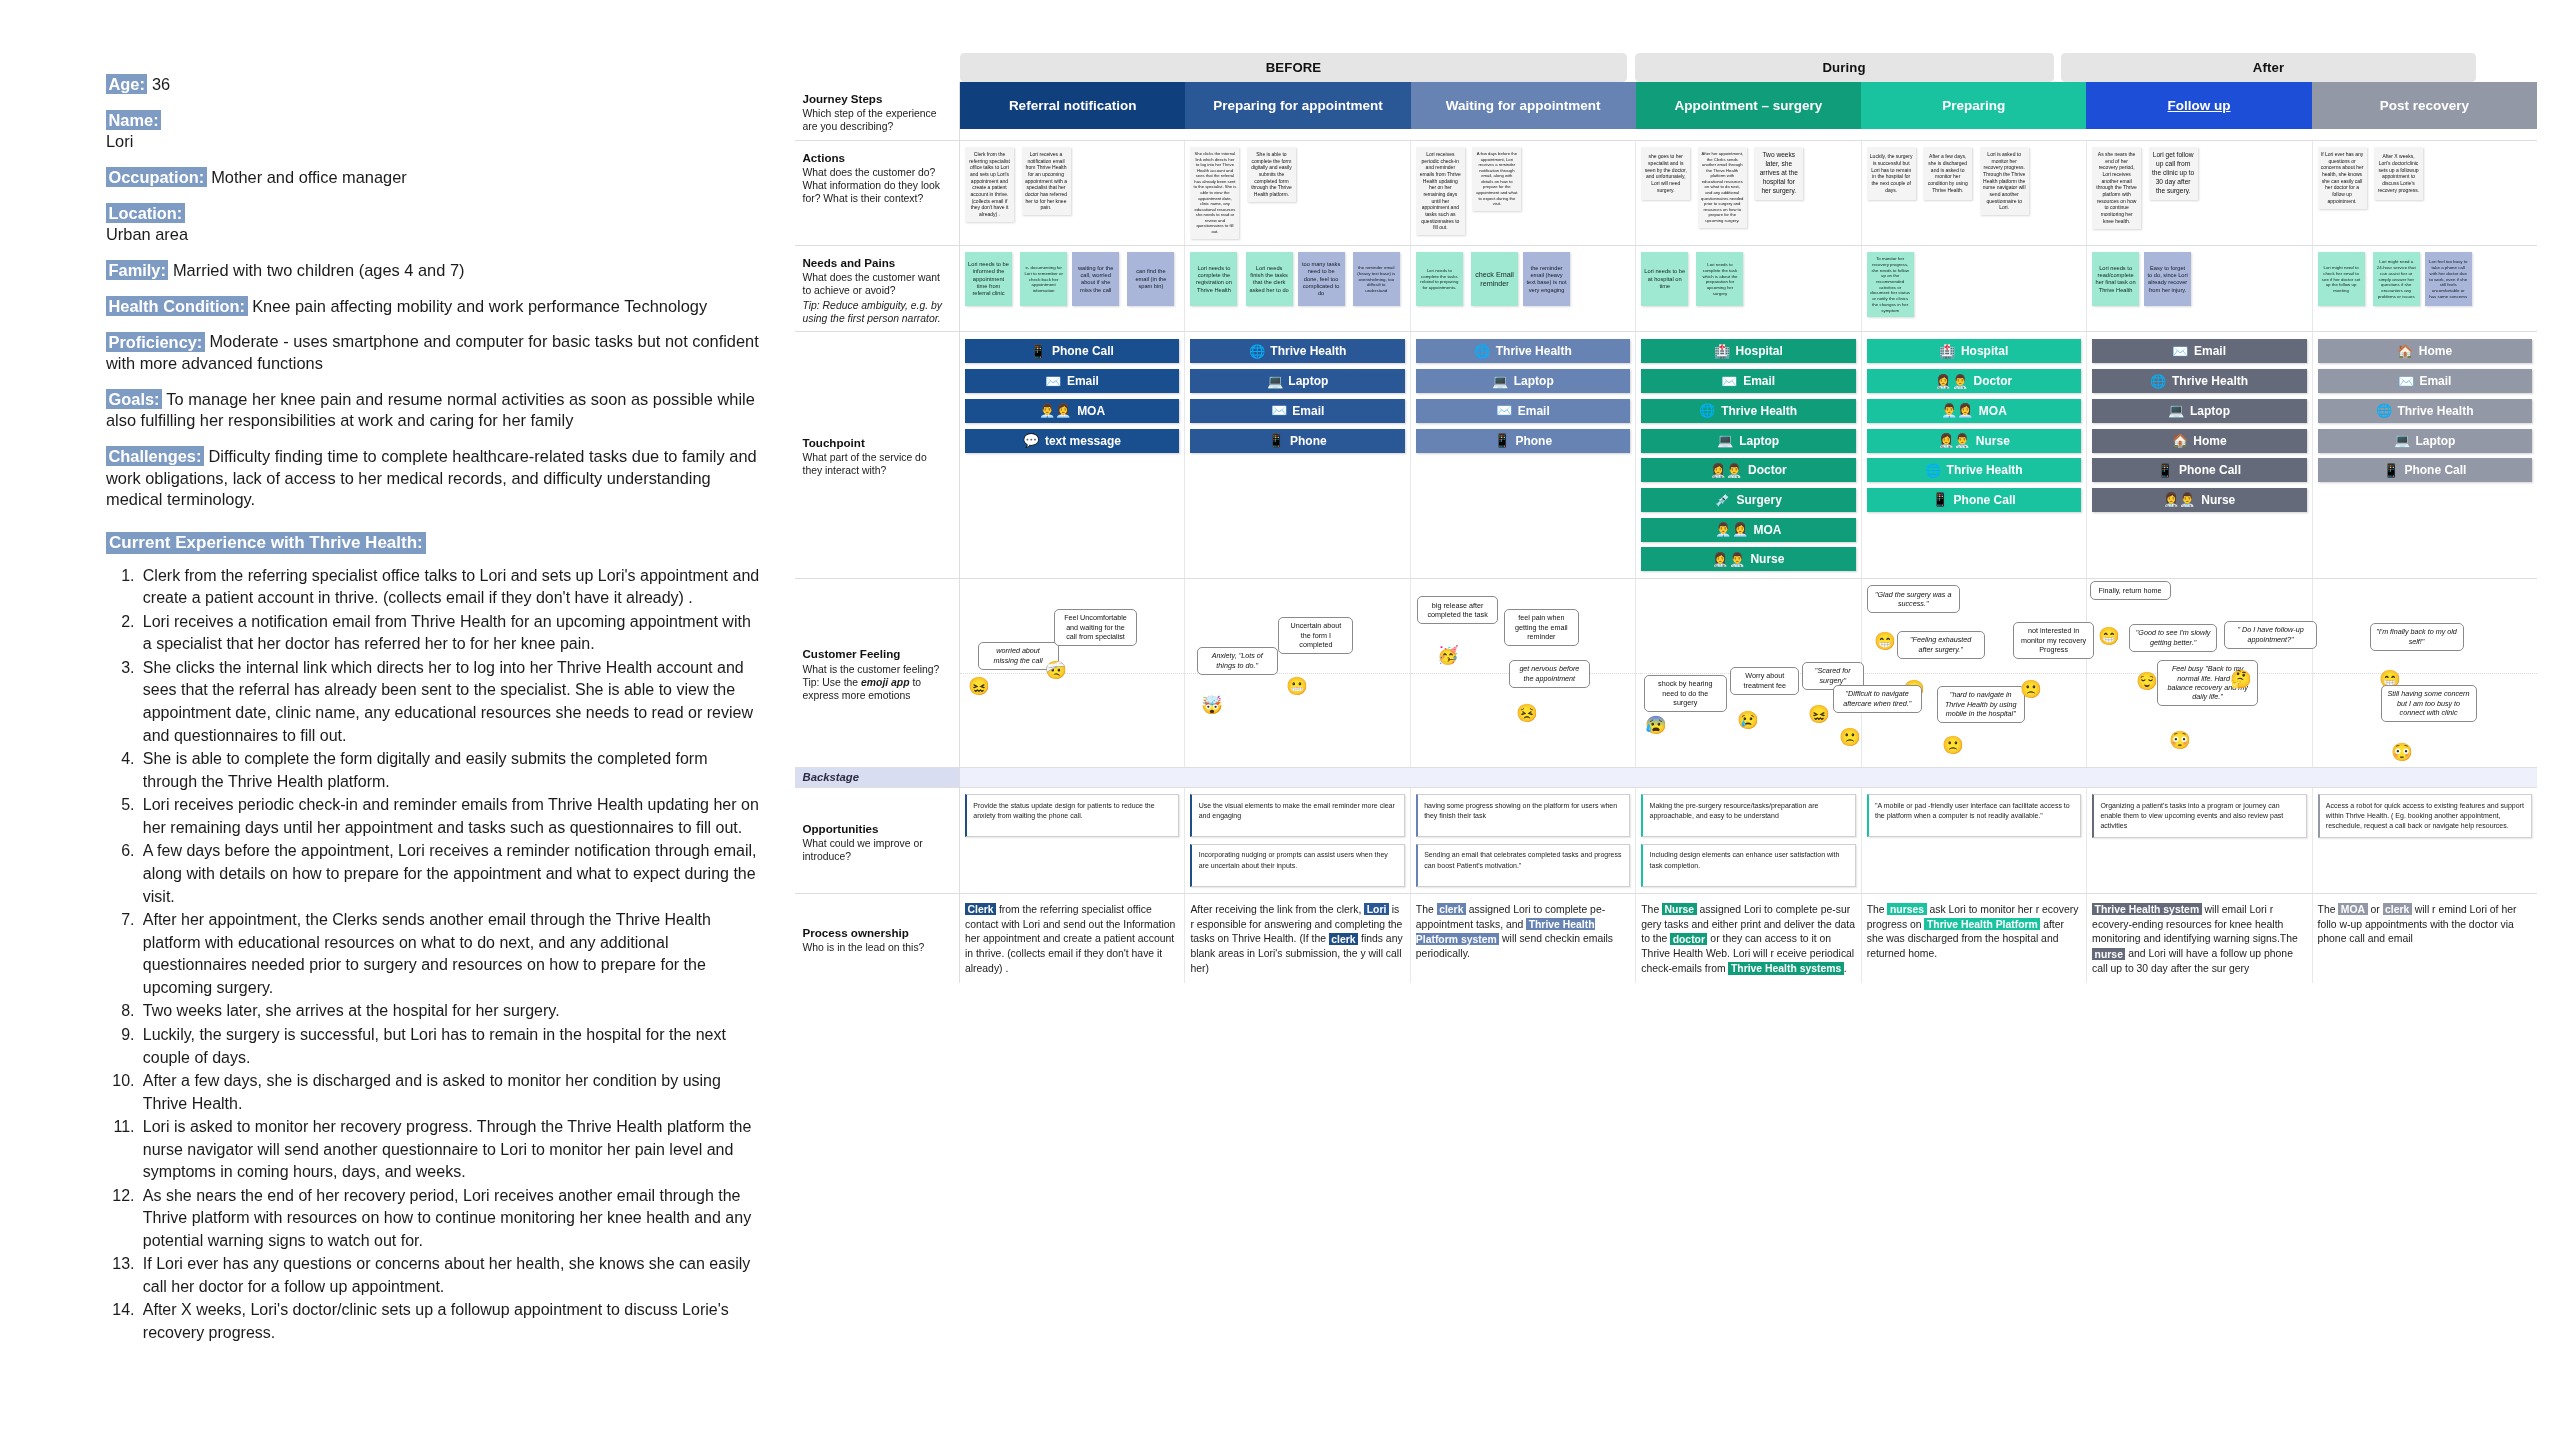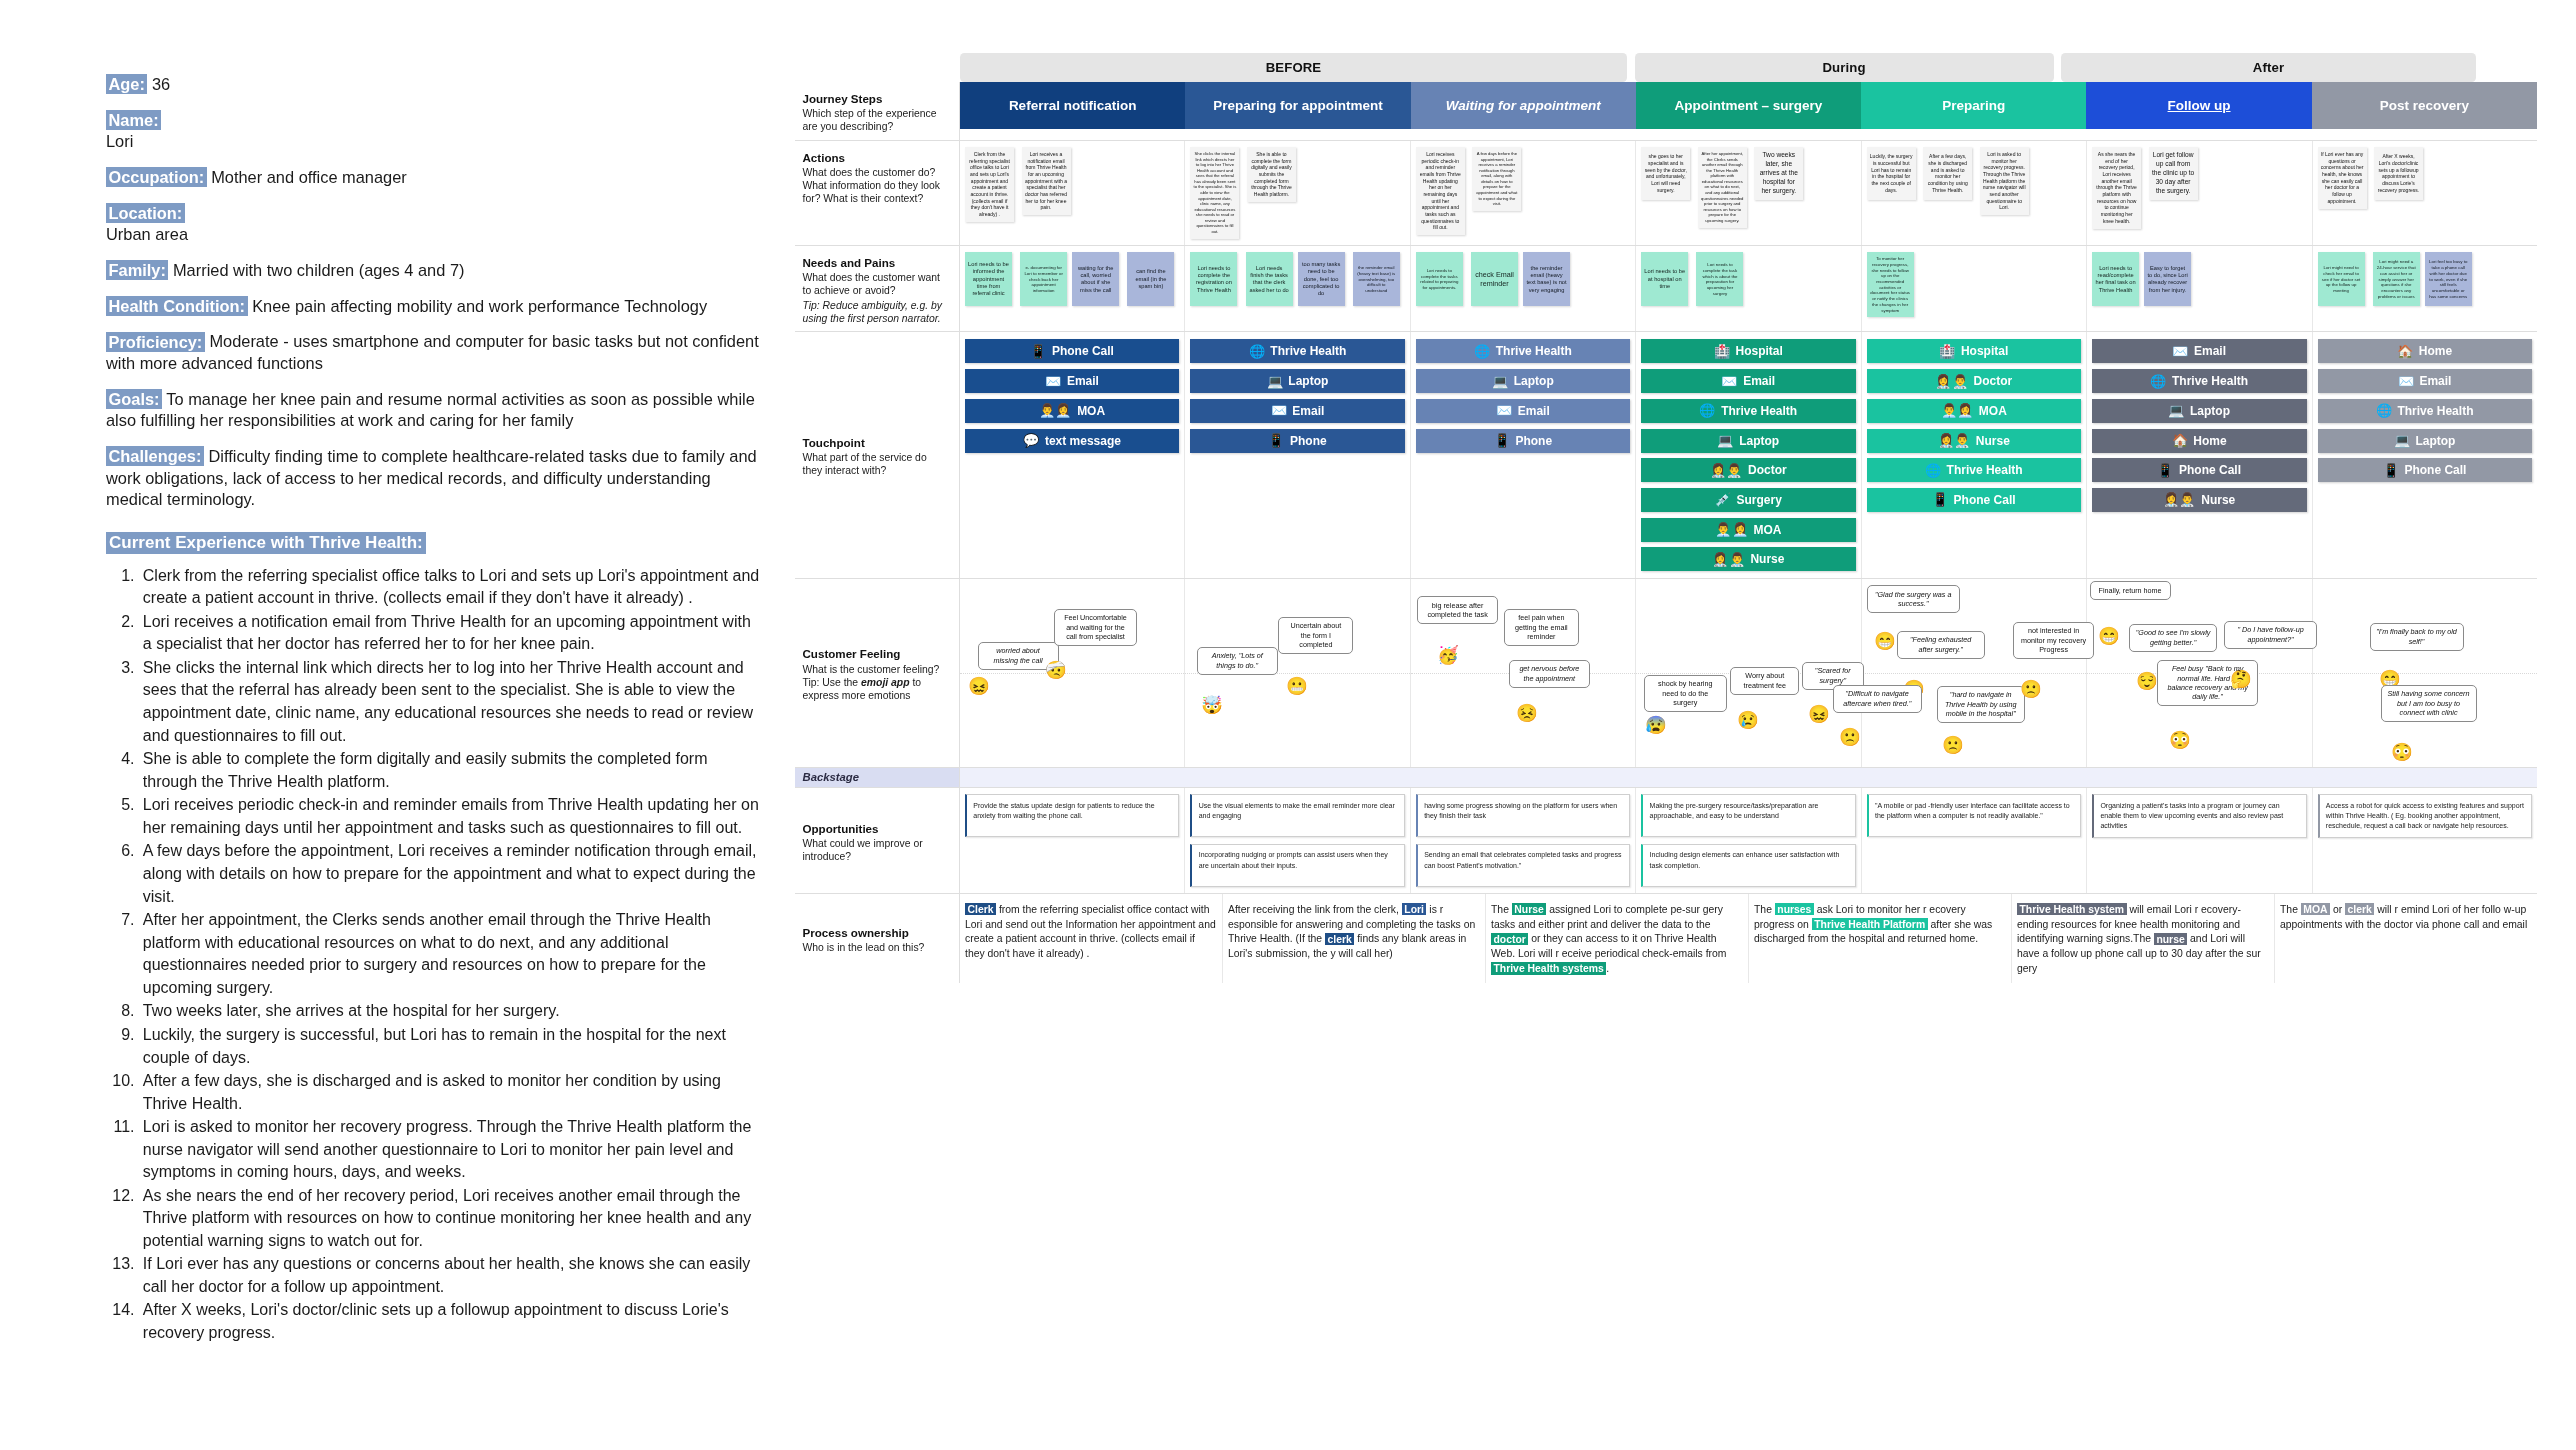--- a/index.html
+++ b/index.html
@@ -180,21 +180,21 @@
         <div class="rl-sub" id="js-sub">Which step of the experience are you describing?</div>
       </div>
       <div class="cells" id="step-cells">
           <div class="stepcell">
             <div class="stepbox" style="background: rgb(16, 63, 126);">Referral notification</div>
           </div>
           <div class="stepcell">
             <div class="stepbox" style="background: rgb(42, 87, 149);">Preparing for appointment</div>
           </div>
           <div class="stepcell">
-            <div class="stepbox" style="background: rgb(103, 131, 180); font-style: italic;">Waiting for appointment</div>
+            <div class="stepbox" style="background: rgb(103, 131, 180);">Waiting for appointment</div>
           </div>
           <div class="stepcell">
             <div class="stepbox" style="background: rgb(15, 157, 122);">Appointment – surgery</div>
           </div>
           <div class="stepcell">
             <div class="stepbox" style="background: rgb(26, 195, 160);">Preparing</div>
           </div>
           <div class="stepcell">
             <div class="stepbox" style="background: #1d4ed8; text-decoration: underline;">Follow up</div>
           </div>
@@ -657,20 +657,23 @@
         <div class="rl-sub">Who is in the lead on this?</div>
       </div>
       <div class="cells" id="proc-cells">
           <div class="cell">
             <div class="proc"><span class="tag" style="background: rgb(31, 78, 134);">Clerk</span><span> from the referring specialist office contact with Lori and send out the Information her appointment and create a patient account in thrive. (collects email if they don't have it already) .</span></div>
           </div>
           <div class="cell">
             <div class="proc"><span>After receiving the link from the clerk, </span><span class="tag" style="background: rgb(42, 87, 149);">Lori</span><span> is r esponsible for answering and completing the tasks on Thrive Health. (If the </span><span class="tag" style="background: rgb(31, 78, 134);">clerk</span><span> finds any blank areas in Lori's submission, the  y will call her)</span></div>
           </div>
           <div class="cell">
+            <div class="proc"><span>The </span><span class="tag" style="background: rgb(103, 131, 180);">clerk</span><span> assigned Lori to complete pe-appointment tasks, and </span><span class="tag" style="background: rgb(103, 131, 180);">Thrive Health Platform system</span><span> will send checkin emails periodically.</span></div>
+          </div>
+          <div class="cell">
             <div class="proc"><span>The </span><span class="tag" style="background: rgb(15, 157, 122);">Nurse</span><span> assigned Lori to complete pe-sur gery tasks and either print and deliver the data to the </span><span class="tag" style="background: rgb(15, 157, 122);">doctor</span><span> or they can access to it on Thrive Health Web. Lori will r eceive periodical check-emails from </span><span class="tag" style="background: rgb(15, 157, 122);">Thrive Health systems</span><span>.</span></div>
           </div>
           <div class="cell">
             <div class="proc"><span>The </span><span class="tag" style="background: rgb(26, 195, 160);">nurses</span><span> ask Lori to monitor her r ecovery progress on </span><span class="tag" style="background: rgb(26, 195, 160);">Thrive Health Platform</span><span> after she was discharged from the hospital and returned home.</span></div>
           </div>
           <div class="cell">
             <div class="proc"><span class="tag" style="background: rgb(100, 106, 122);">Thrive Health system</span><span> will email Lori r ecovery-ending resources for knee health monitoring and identifying warning signs.The </span><span class="tag" style="background: rgb(100, 106, 122);">nurse</span><span> and Lori will have a follow up phone call up to 30 day after the sur gery</span></div>
           </div>
           <div class="cell">
             <div class="proc"><span>The </span><span class="tag" style="background: rgb(146, 152, 165);">MOA</span><span> or </span><span class="tag" style="background: rgb(146, 152, 165);">clerk</span><span> will r emind Lori of her follo w-up appointments with the doctor via phone call and email</span></div>

